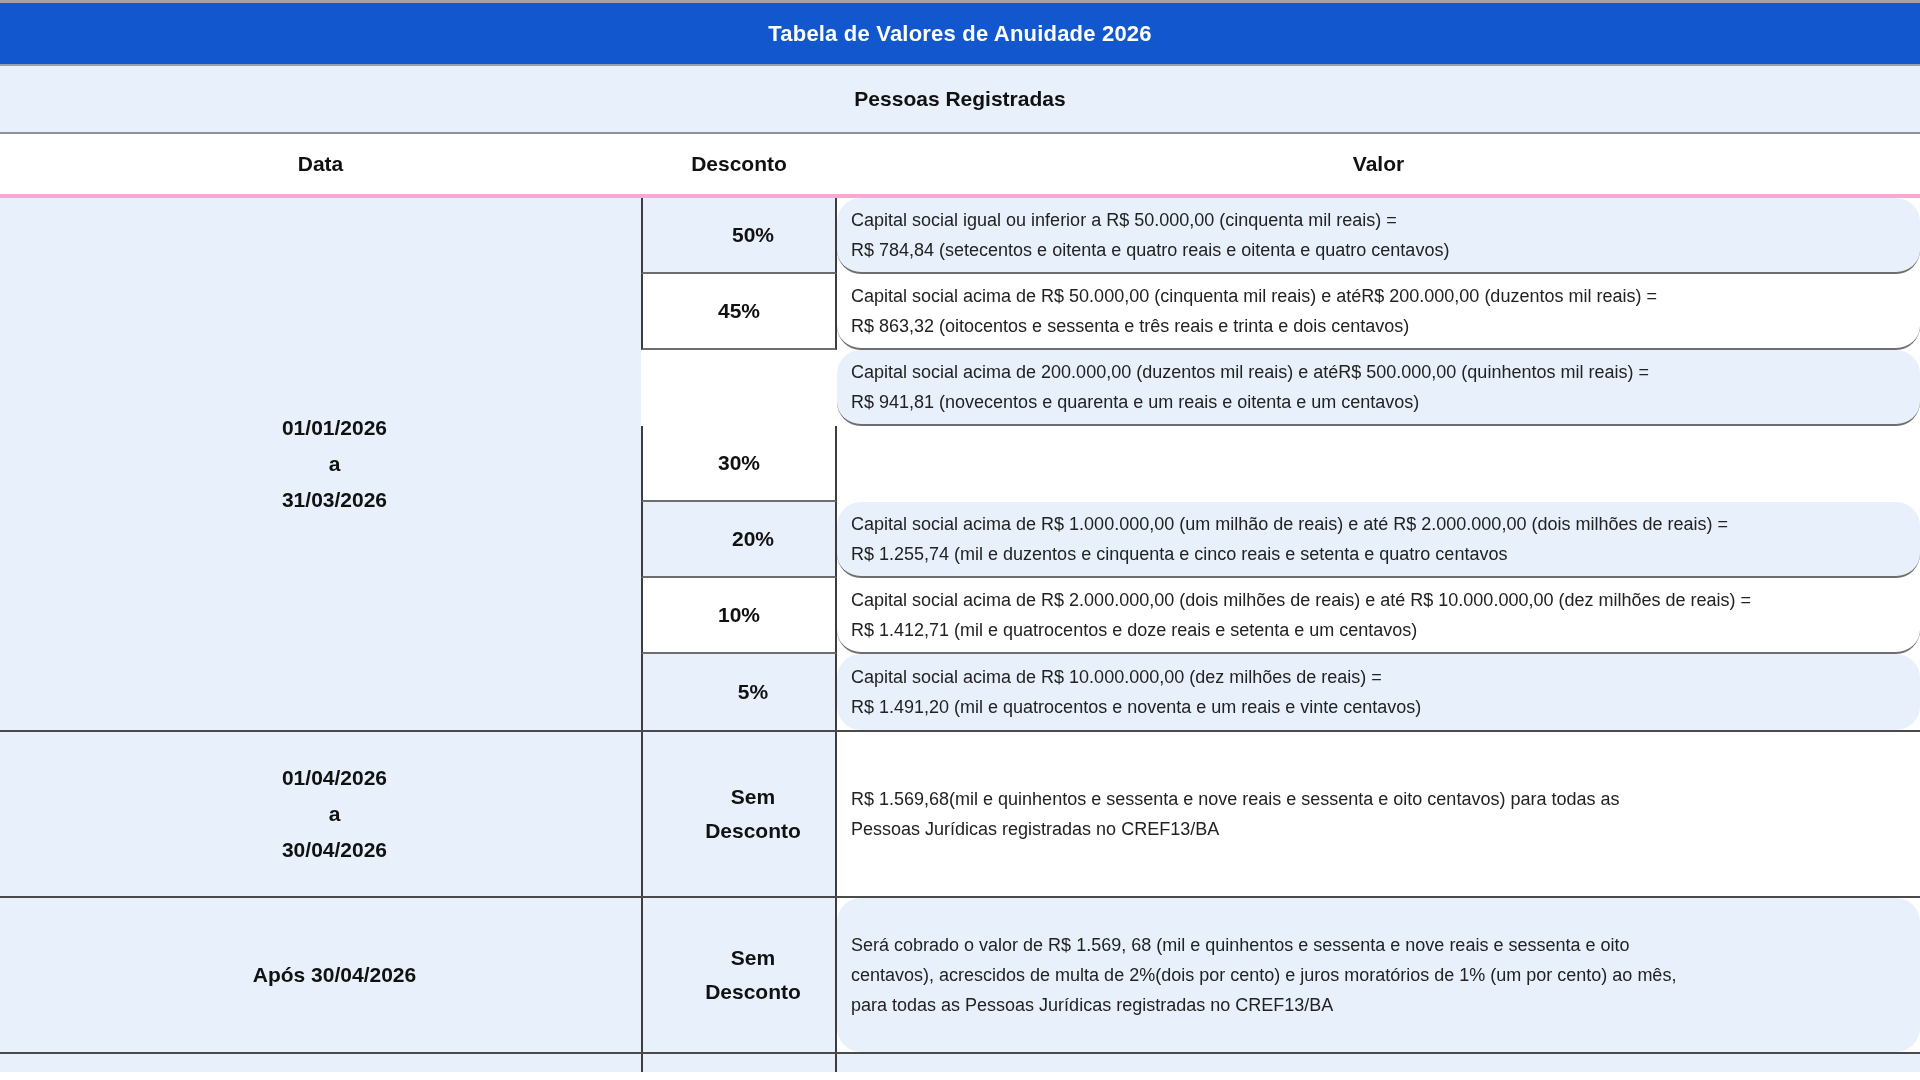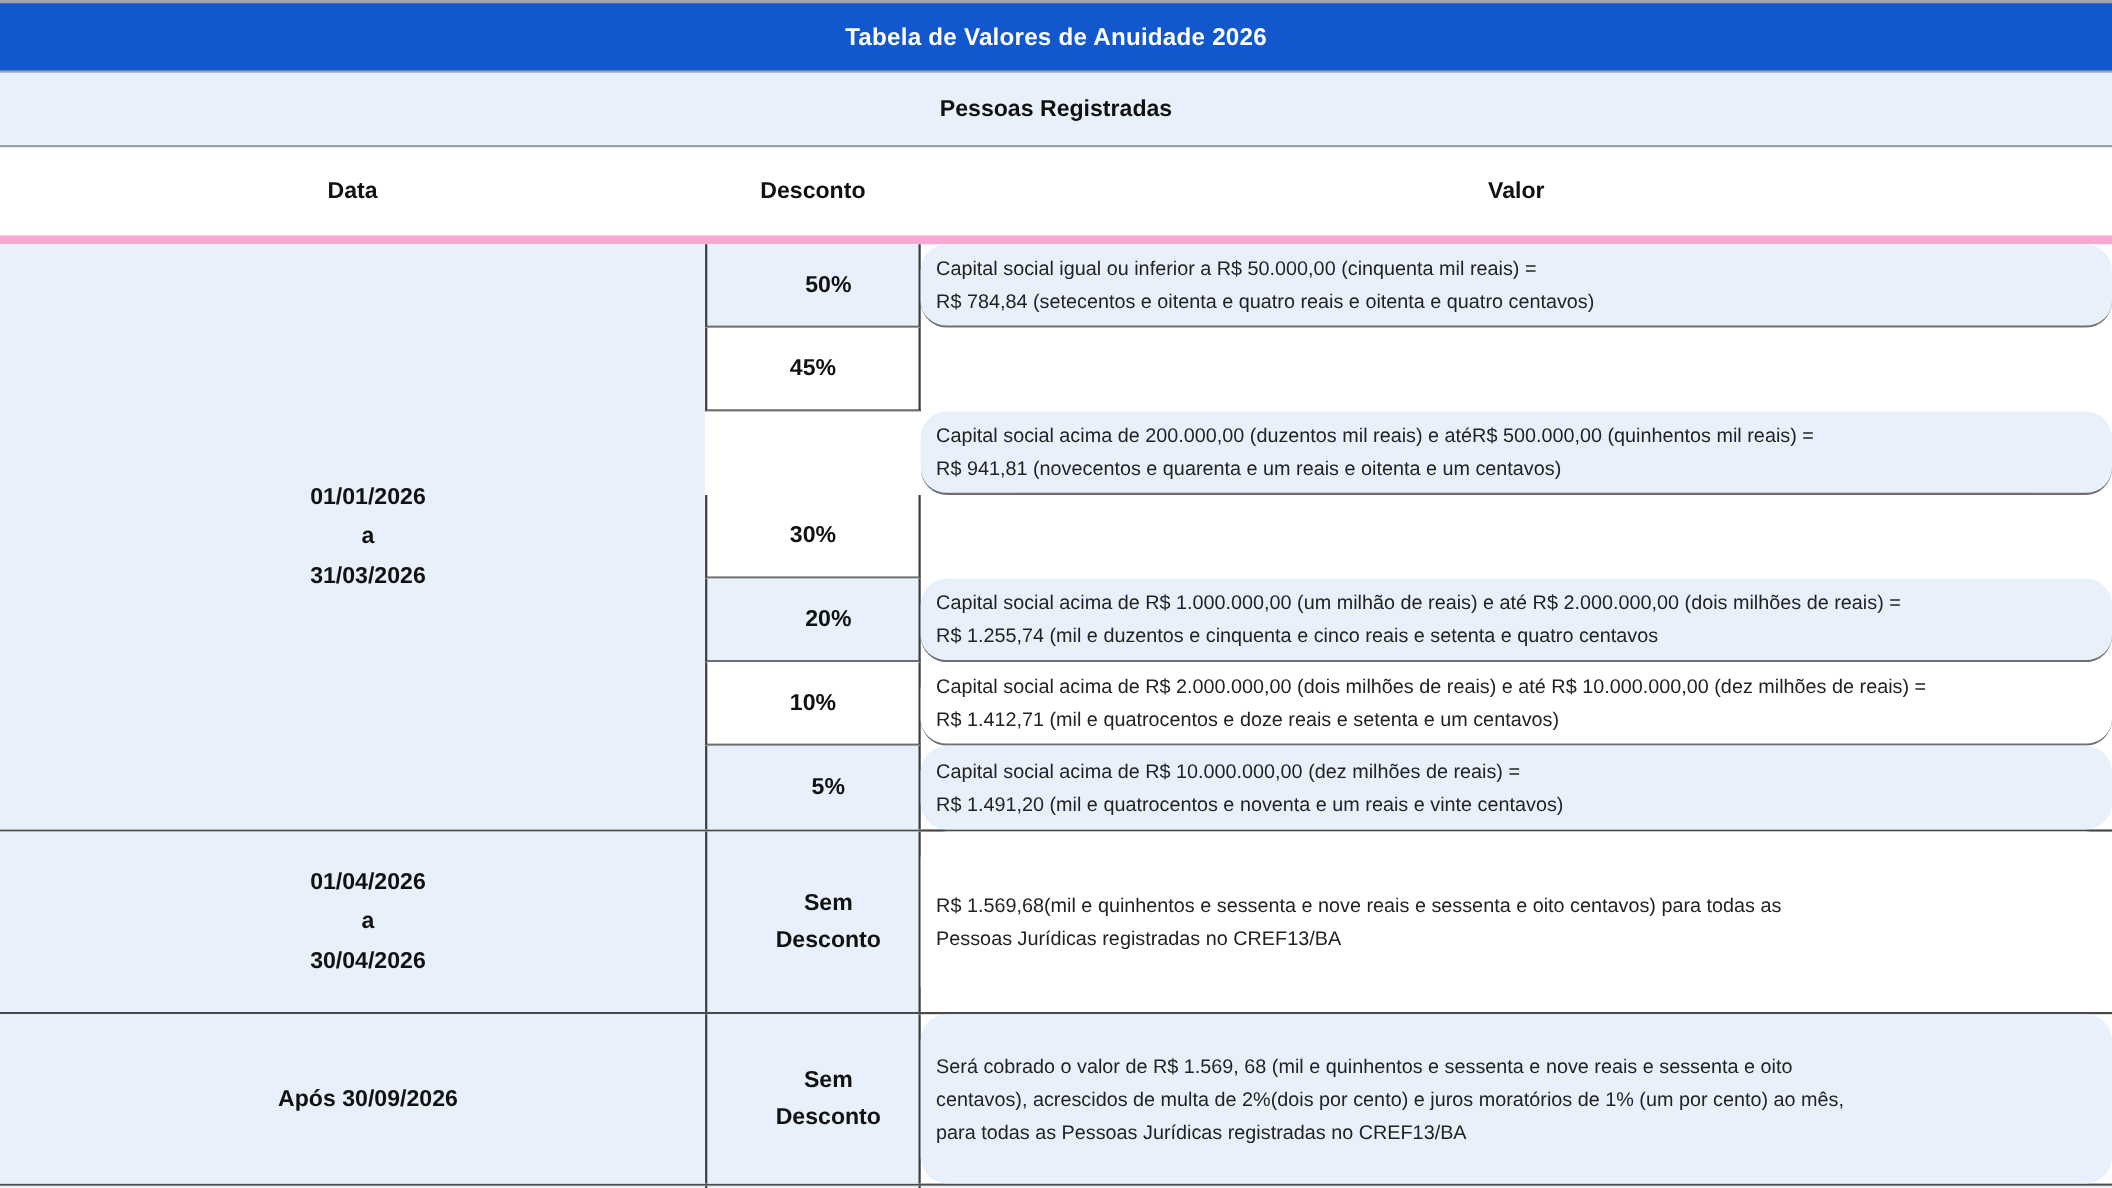--- a/index.html
+++ b/index.html
@@ -23,23 +23,23 @@
 
   .subtitlebar {
     height:68px; box-sizing:border-box;
     background:#E8F1FB;
     border-bottom:2px solid #8C9399;
     display:flex; align-items:center; justify-content:center;
     font-weight:bold; font-size:21px;
   }
 
   .colheader {
-    height:88px; box-sizing:border-box;
+    height:64px; box-sizing:border-box;
     background:#ffffff;
-    border-bottom:8px solid #f9a8d4;
+    border-bottom:4px solid #f9a8d4;
     display:grid; grid-template-columns:641px 196px 1fr;
   }
   .colheader .h {
     display:flex; align-items:center; justify-content:center;
     font-weight:bold; font-size:21px;
   }
 
   .group {
     display:grid; grid-template-columns:641px 196px 1fr;
     box-sizing:border-box;
@@ -111,20 +111,22 @@
   <div class="group g1">
     <div class="cell date-cell lightblue">01/01/2026
 a
 31/03/2026</div>
 
     <div class="cell disc-cell lightblue rb" style="grid-row:1">50%</div>
     <div class="cell valor-cell lightblue rb" style="grid-row:1">Capital social igual ou inferior a R$ 50.000,00 (cinquenta mil reais) =
 R$ 784,84 (setecentos e oitenta e quatro reais e oitenta e quatro centavos)</div>
 
     <div class="cell disc-cell white rb" style="grid-row:2">45%</div>
+    <div class="cell valor-cell white rb" style="grid-row:2">Capital social acima de R$ 50.000,00 (cinquenta mil reais) e atéR$ 200.000,00 (duzentos mil reais) =
+R$ 863,32 (oitocentos e sessenta e três reais e trinta e dois centavos)</div>
 
     <div class="cell valor-cell lightblue rb" style="grid-row:3">Capital social acima de 200.000,00 (duzentos mil reais) e atéR$ 500.000,00 (quinhentos mil reais) =
 R$ 941,81 (novecentos e quarenta e um reais e oitenta e um centavos)</div>
 
     <div class="cell disc-cell white rb" style="grid-row:4">30%</div>
 
     <div class="cell disc-cell lightblue rb" style="grid-row:5">20%</div>
     <div class="cell valor-cell lightblue rb" style="grid-row:5">Capital social acima de R$ 1.000.000,00 (um milhão de reais) e até R$ 2.000.000,00 (dois milhões de reais) =
 R$ 1.255,74 (mil e duzentos e cinquenta e cinco reais e setenta e quatro centavos</div>
 
@@ -141,21 +143,21 @@
     <div class="cell date-cell lightblue">01/04/2026
 a
 30/04/2026</div>
     <div class="cell disc-cell lightblue">Sem
 Desconto</div>
     <div class="cell valor-cell white">R$ 1.569,68(mil e quinhentos e sessenta e nove reais e sessenta e oito centavos) para todas as
 Pessoas Jurídicas registradas no CREF13/BA</div>
   </div>
 
   <div class="group g3">
-    <div class="cell date-cell lightblue">Após 30/09/2026</div>
+    <div class="cell date-cell lightblue">Após 30/04/2026</div>
     <div class="cell disc-cell lightblue">Sem
 Desconto</div>
     <div class="cell valor-cell lightblue">Será cobrado o valor de R$ 1.569, 68 (mil e quinhentos e sessenta e nove reais e sessenta e oito
 centavos), acrescidos de multa de 2%(dois por cento) e juros moratórios de 1% (um por cento) ao mês,
 para todas as Pessoas Jurídicas registradas no CREF13/BA</div>
   </div>
 
   <div class="strip">
     <span class="vline v1"></span>
     <span class="vline v2"></span>

